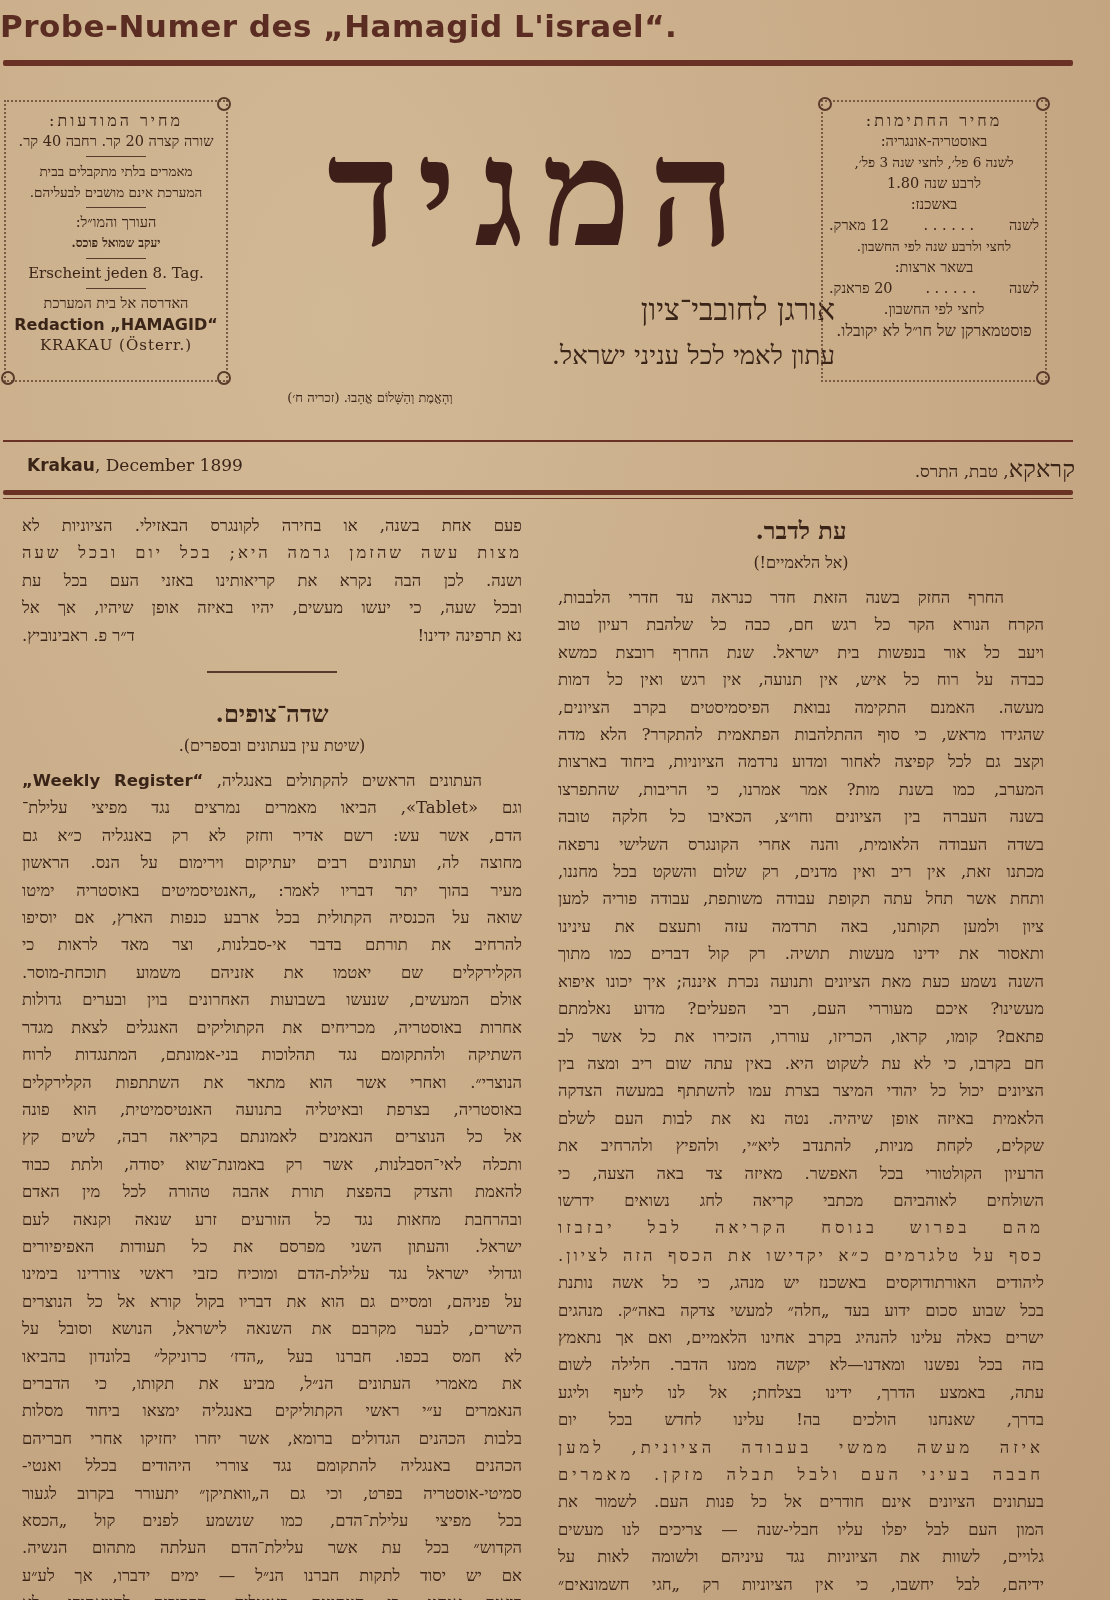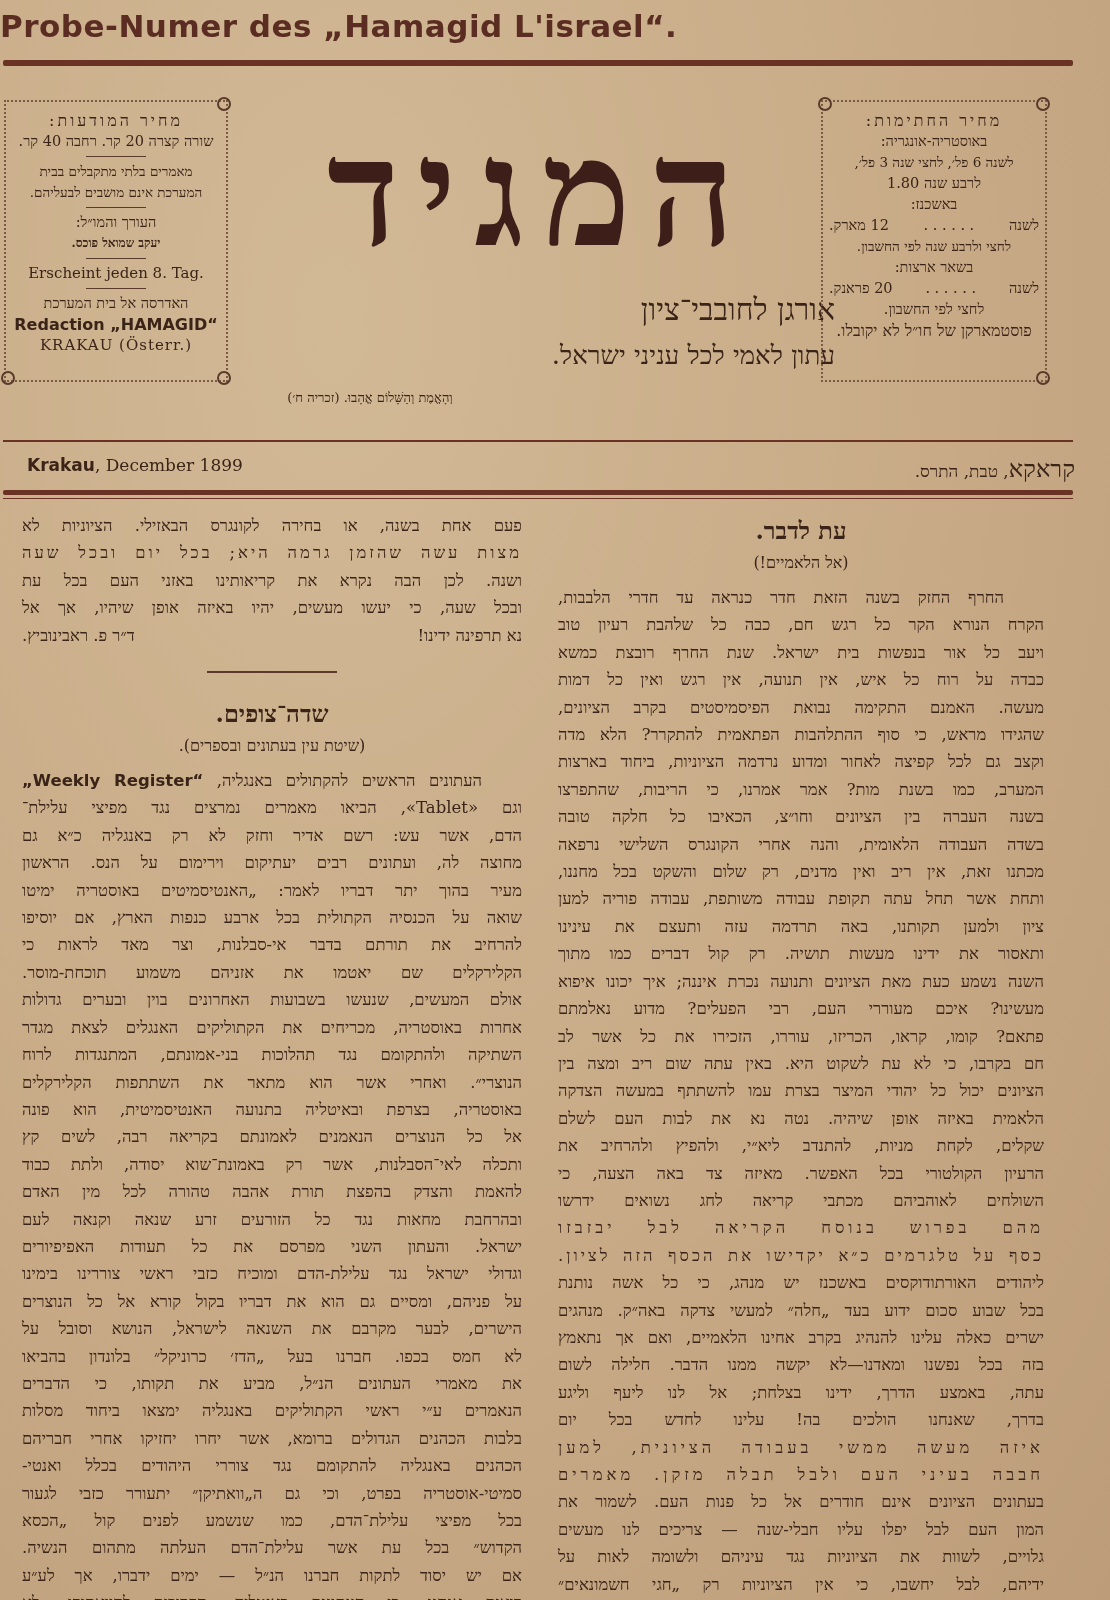--- a/index.html
+++ b/index.html
@@ -200,18 +200,18 @@
   <div class="row">ובהרחבת מחאות נגד כל הזורעים זרע שנאה וקנאה לעם</div>
   <div class="row">ישראל. והעתון השני מפרסם את כל תעודות האפיפיורים</div>
   <div class="row">וגדולי ישראל נגד עלילת-הדם ומוכיח כזבי ראשי צוררינו בימינו</div>
   <div class="row">על פניהם, ומסיים גם הוא את דבריו בקול קורא אל כל הנוצרים</div>
   <div class="row">הישרים, לבער מקרבם את השנאה לישראל, הנושא וסובל על</div>
   <div class="row">לא חמס בכפו. חברנו בעל „הדז׳ כרוניקל״ בלונדון בהביאו</div>
   <div class="row">את מאמרי העתונים הנ״ל, מביע את תקותו, כי הדברים</div>
   <div class="row">הנאמרים ע״י ראשי הקתוליקים באנגליה ימצאו ביחוד מסלות</div>
   <div class="row">בלבות הכהנים הגדולים ברומא, אשר יחרו יחזיקו אחרי חבריהם</div>
   <div class="row">הכהנים באנגליה להתקומם נגד צוררי היהודים בכלל ואנטי-</div>
-  <div class="row">סמיטי-אוסטריה בפרט, וכי גם ה„וואתיקן״ יתעורר כזבי לגעור</div>
+  <div class="row">סמיטי-אוסטריה בפרט, וכי גם ה„וואתיקן״ יתעורר בקרוב לגעור</div>
   <div class="row">בכל מפיצי עלילת־הדם, כמו שנשמע לפנים קול „הכסא</div>
   <div class="row">הקדוש״ בכל עת אשר עלילת־הדם העלתה מתהום הנשיה.</div>
   <div class="row">אם יש יסוד לתקות חברנו הנ״ל — ימים ידברו, אך לע״ע</div>
   <div class="row">רואים אנחנו, כי העתונים באיטליה, הקרובים להוואתיקן, לא</div>
 </div>
 
 </body></html>

